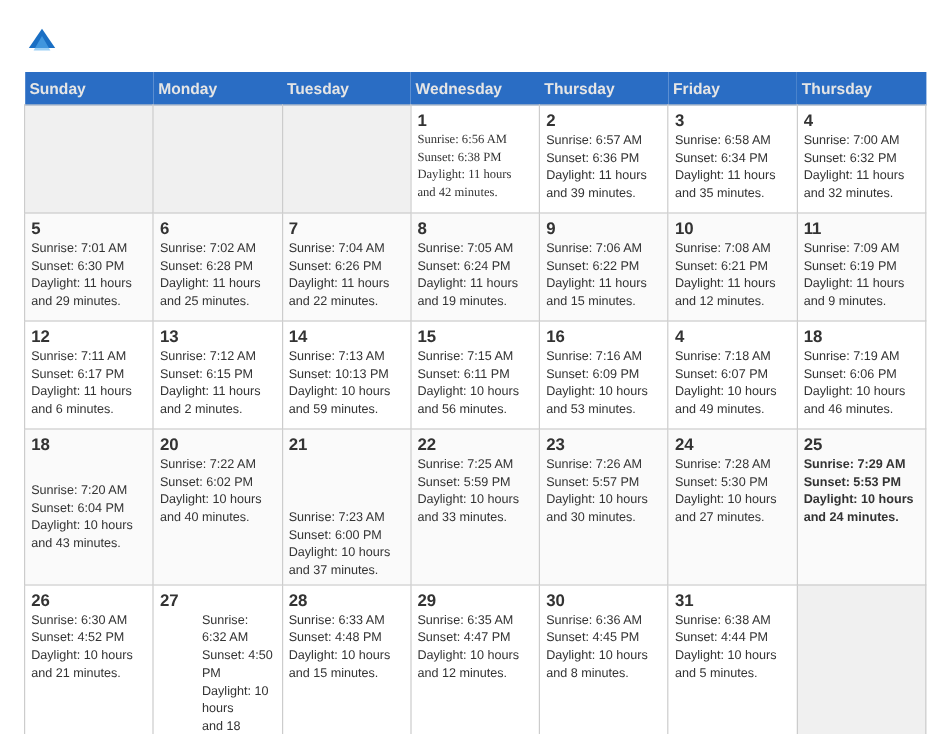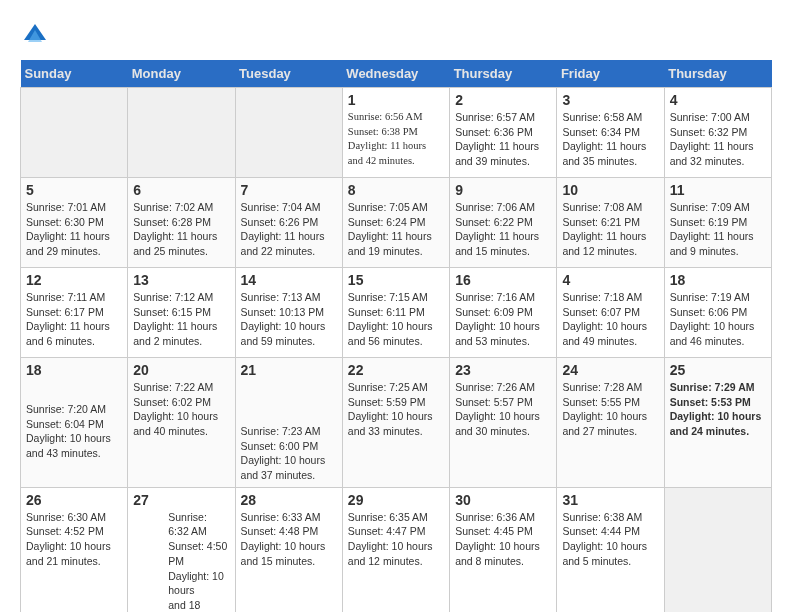--- a/index.html
+++ b/index.html
@@ -295,21 +295,21 @@
         <td>
           <span class="day-num">23</span>
           <div class="day-info" style="white-space: pre-line;">Sunrise: 7:26 AM
 Sunset: 5:57 PM
 Daylight: 10 hours
 and 30 minutes.</div>
         </td>
         <td>
           <span class="day-num">24</span>
           <div class="day-info" style="white-space: pre-line;">Sunrise: 7:28 AM
-Sunset: 5:55 PM
+Sunset: 5:30 PM
 Daylight: 10 hours
 and 27 minutes.</div>
         </td>
         <td>
           <span class="day-num">25</span>
           <div class="day-info" style="white-space: pre-line; font-weight: bold;">Sunrise: 7:29 AM
 Sunset: 5:53 PM
 Daylight: 10 hours
 and 24 minutes.</div>
         </td>

